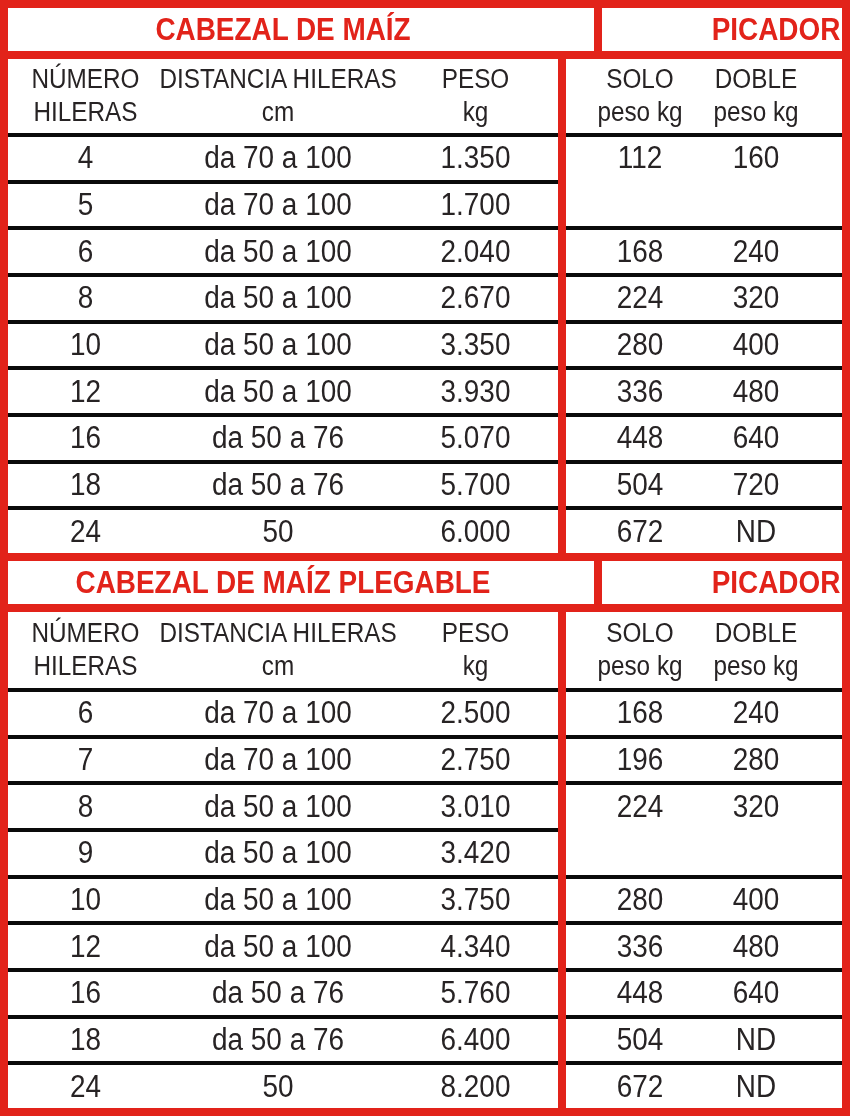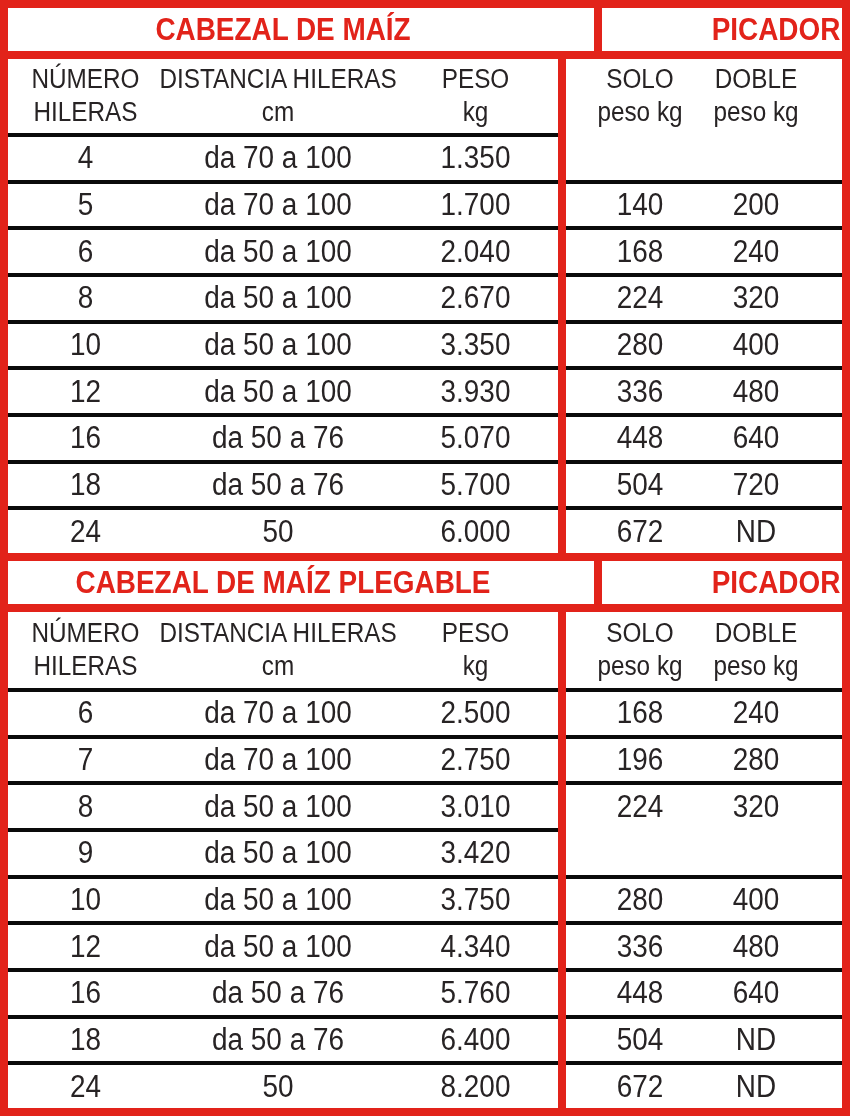--- a/index.html
+++ b/index.html
@@ -86,32 +86,32 @@
     </div>
 
     <div class="rows">
       <div class="row grid3">
         <div class="lgroup">
           <div class="vcell">4</div>
           <div class="vcell">da 70 a 100</div>
           <div class="vcell">1.350</div>
         </div>
         <div class="vdiv"></div>
+        <div class="rgroup">
+          <div class="vcell">112</div>
+          <div class="vcell">160</div>
+        </div>
       </div>
       <div class="row grid3">
         <div class="lgroup">
           <div class="vcell">5</div>
           <div class="vcell">da 70 a 100</div>
           <div class="vcell">1.700</div>
         </div>
         <div class="vdiv"></div>
-        <div class="rgroup">
-          <div class="vcell">140</div>
-          <div class="vcell">200</div>
-        </div>
       </div>
       <div class="row grid3">
         <div class="lgroup">
           <div class="vcell">6</div>
           <div class="vcell">da 50 a 100</div>
           <div class="vcell">2.040</div>
         </div>
         <div class="vdiv"></div>
         <div class="rgroup">
           <div class="vcell">168</div>

